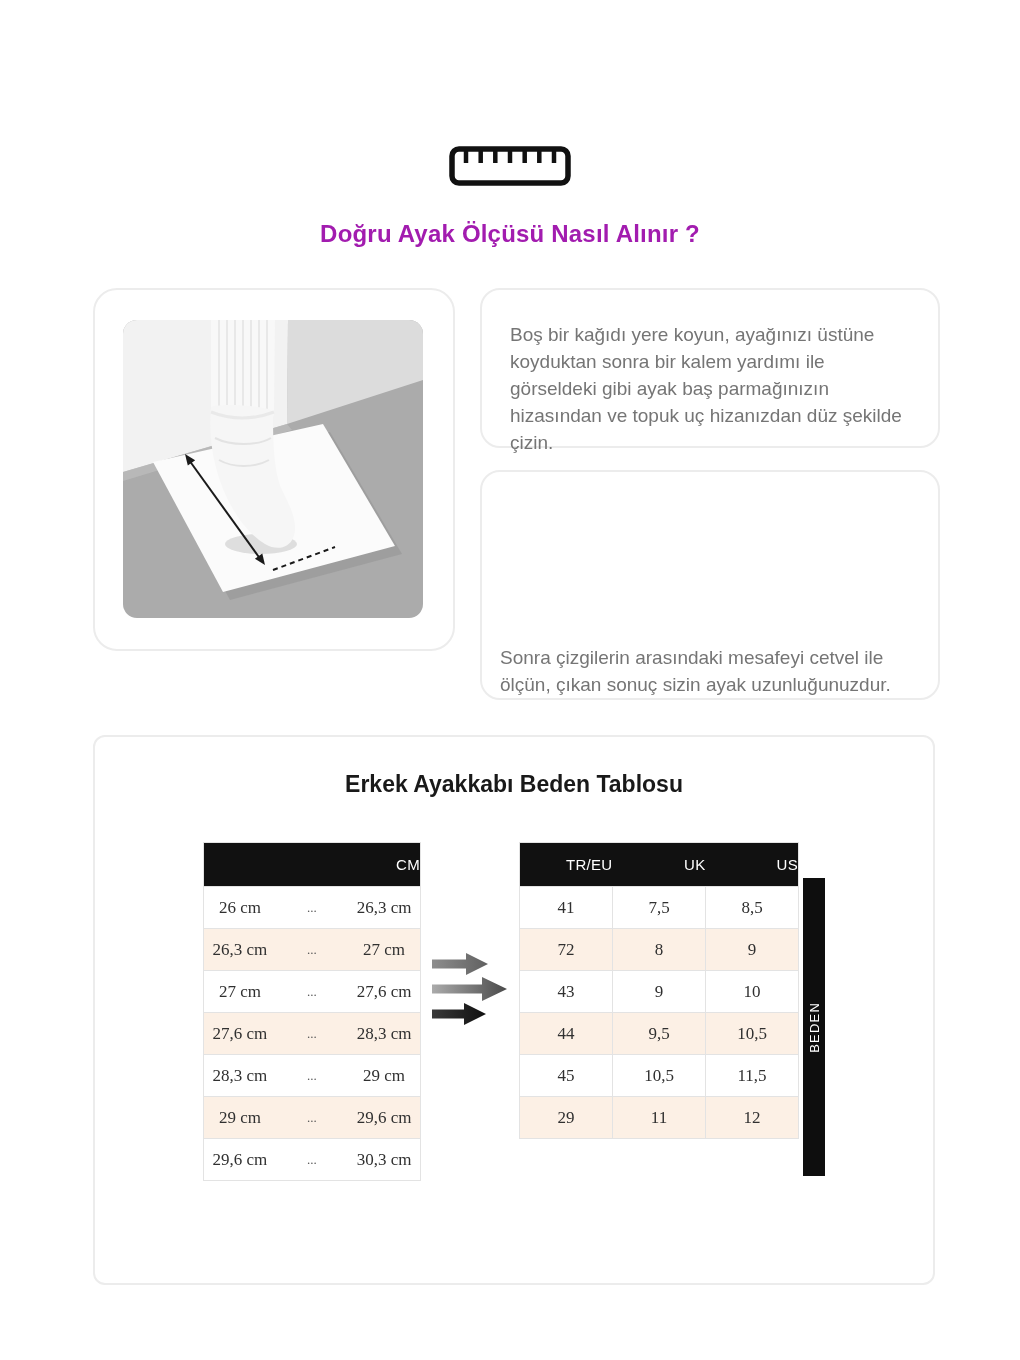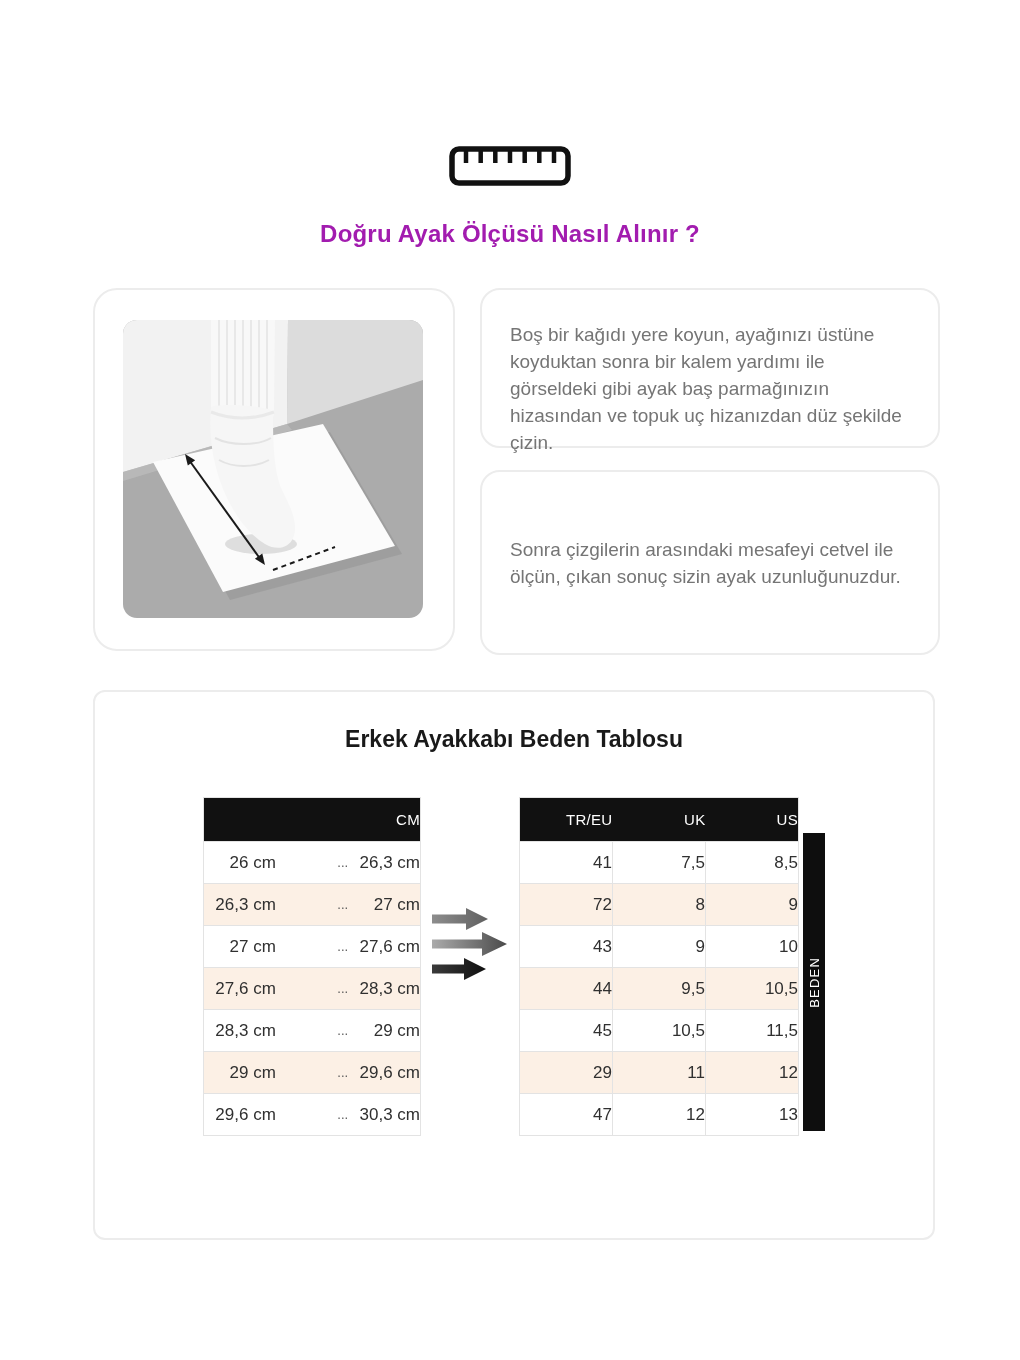--- a/index.html
+++ b/index.html
@@ -24,37 +24,37 @@
     border:2px solid #ececec; border-radius:24px;
     padding:30px 28px; background:#fff;
   }
   .photo-frame { width:300px; height:298px; border-radius:14px; overflow:hidden; display:block; }
   .text-col { display:flex; flex-direction:column; gap:22px; width:460px; }
   .info-card {
     width:460px; border:2px solid #ececec; border-radius:20px; background:#fff;
     color:#757575; font-size:19px; line-height:27px;
   }
   .info-card.first  { height:160px; padding:31px 28px; }
-  .info-card.second { height:185px; padding:0 28px; display:flex; align-items:center; }
+  .info-card.second { height:230px; padding:0 18px; display:flex; align-items:flex-end; }
 
   
   .size-card {
     margin:35px 0 0 93px; width:842px; height:550px;
     border:2px solid #ececec; border-radius:12px; background:#fff;
     padding-top:34px;
   }
   .size-title { text-align:center; font-size:23px; font-weight:700; color:#191919; }
   .tables-row { display:flex; justify-content:center; align-items:flex-start; margin-top:44px; }
 
   table { border-collapse:collapse; table-layout:fixed; }
   th {
     background:#111111; color:#ffffff; font-weight:400; font-size:15px;
     height:44px; text-align:right; letter-spacing:0.3px;
   }
-  td { height:42px; text-align:right; font-size:17px; color:#303030; background:#ffffff; }
+  td { height:42px; text-align:center; font-size:17px; color:#303030; background:#ffffff;font-family:Liberation Serif, serif; }
   tr.alt td { background:#fcf0e5; }
 
   .cm-table { width:218px; border:1px solid #e3e3e3; }
   .cm-table td { border-top:1px solid #e3e3e3; }
   .cm-table td:nth-child(1) { width:44%; }
   .cm-table td:nth-child(2) { width:12%; font-size:13px; color:#5a5a5a; }
   .cm-table td:nth-child(3) { width:44%; }
 
   .arrows-box { width:98px; height:328px; display:flex; align-items:center; justify-content:center; }
   .arrows-box svg { transform:translateY(-18px); }
@@ -251,25 +251,20 @@
               <tr>
                 <td>45</td>
                 <td>10,5</td>
                 <td>11,5</td>
               </tr>
               <tr class="alt">
                 <td>29</td>
                 <td>11</td>
                 <td>12</td>
               </tr>
-              <tr>
-                <td>47</td>
-                <td>12</td>
-                <td>13</td>
-              </tr>
             </tbody>
         </table>
         <div class="beden-bar">
           <span class="beden-label">BEDEN</span>
         </div>
       </div>
 
     </div>
   </div>
 

